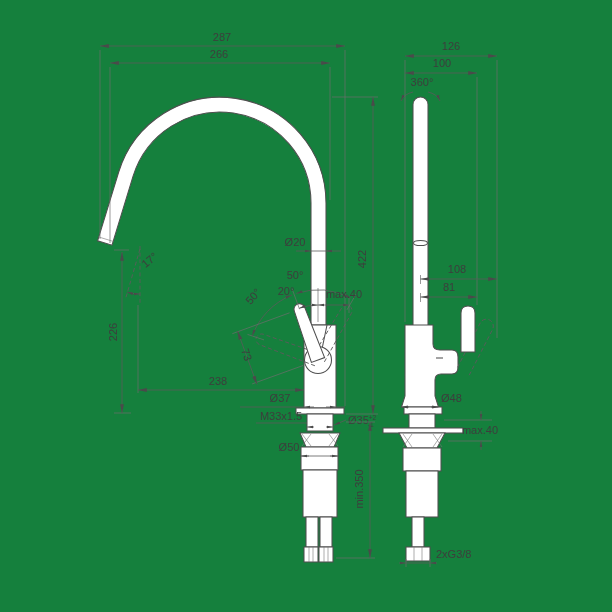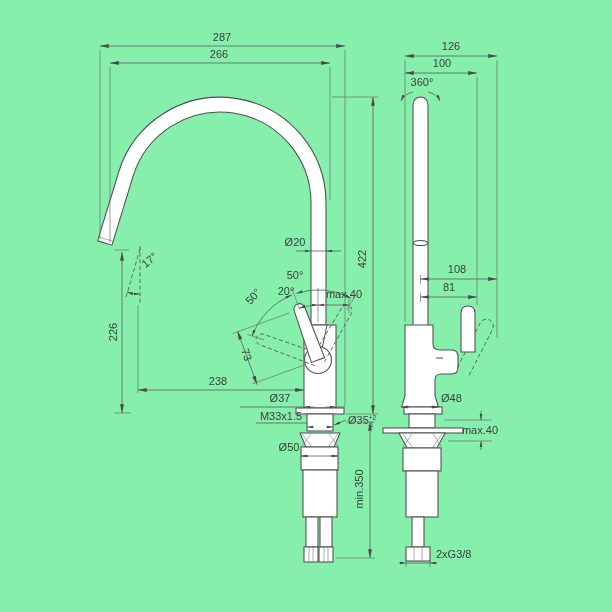--- a/index.html
+++ b/index.html
@@ -1,16 +1,16 @@
 <!DOCTYPE html>
 <html><head>
 <meta charset="utf-8">
 <style>
   html,body{margin:0;padding:0;background:#ffffff;}
-  #canvas{position:relative;width:612px;height:612px;background:#86efac;overflow:hidden;
+  #canvas{position:relative;width:612px;height:612px;background:#15803d;overflow:hidden;
           font-family:"Liberation Sans",sans-serif;}
   svg{display:block;}
   text{font-family:"Liberation Sans",sans-serif;font-size:11px;fill:#3d3d3d;}
   .tol{font-size:6.5px;}
   .ol{fill:#ffffff;stroke:#4f4f4f;stroke-width:1.05;}
   .ln{fill:none;stroke:#4f4f4f;stroke-width:1.05;}
   .thn{fill:none;stroke:#757575;stroke-width:.6;}
   .dim{fill:none;stroke:#5b5b5b;stroke-width:.8;}
   .ext{fill:none;stroke:#6d6d6d;stroke-width:.7;}
   .dsh{fill:none;stroke:#5b5b5b;stroke-width:.9;stroke-dasharray:4 2.6;}

